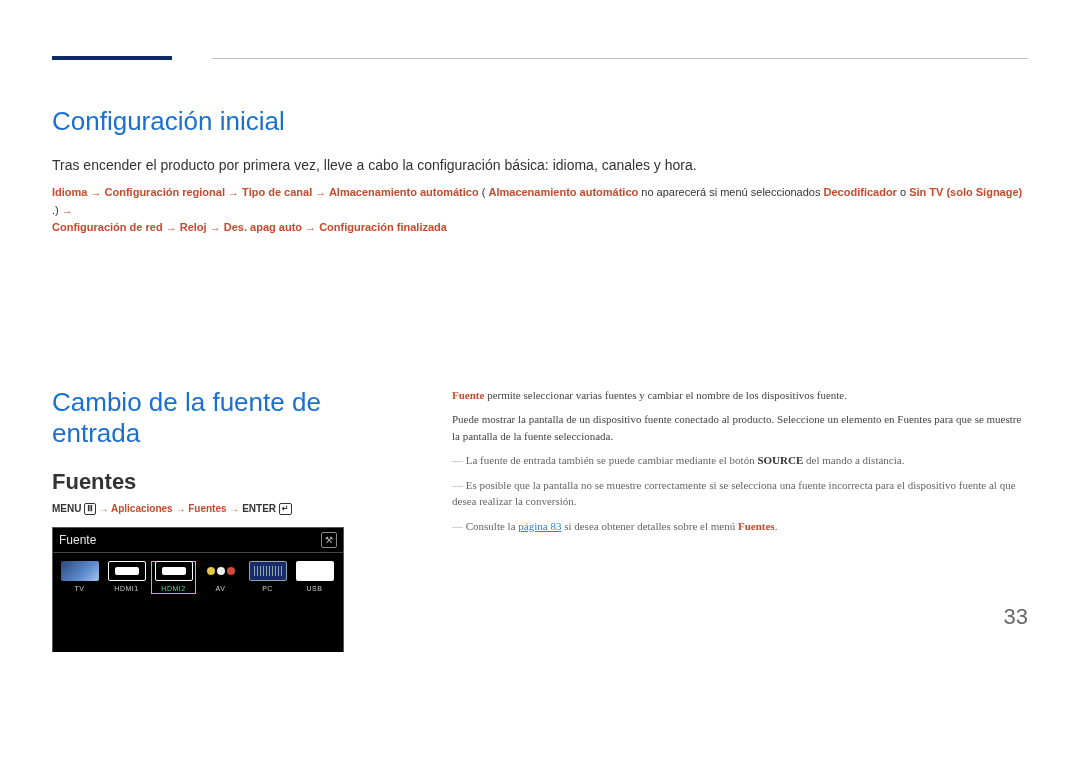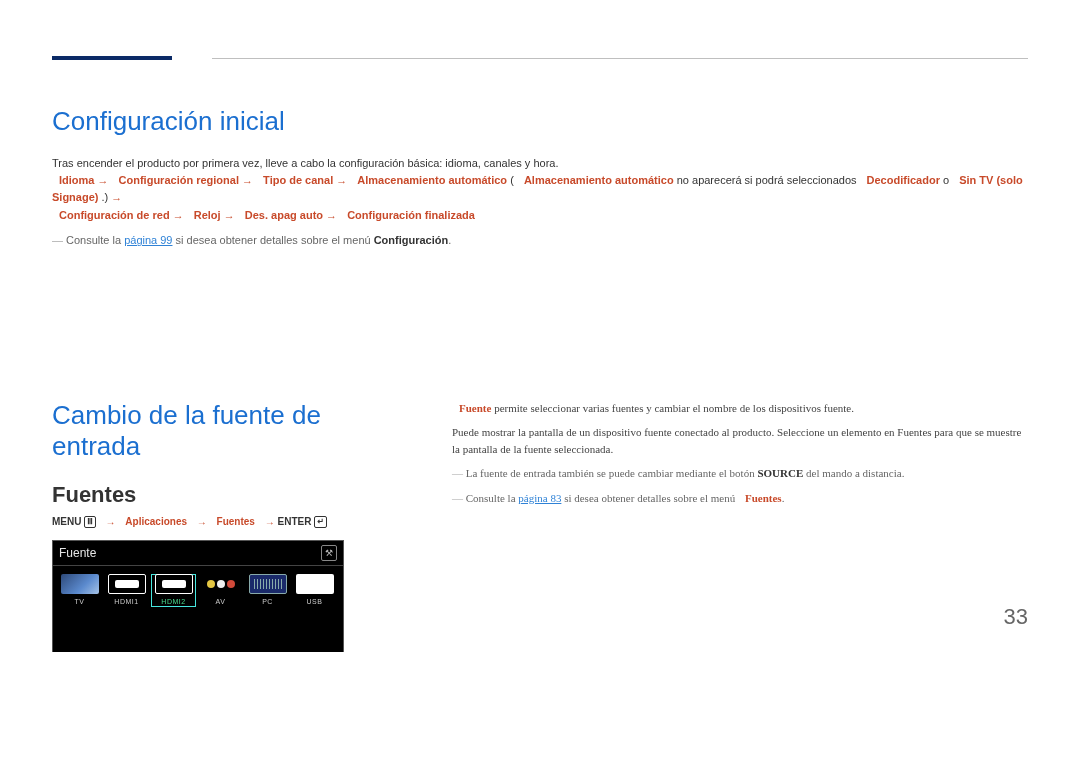--- a/index.html
+++ b/index.html
@@ -37,31 +37,31 @@
     top: 6px;
     border-top: 1px solid #bfbfbf;
   }
   h1 {
     font-size: 26px;
     font-weight: 400;
     color: #1b6fd0;
     margin: 0 0 18px 0;
   }
   .intro {
-    font-size: 11px;
+    font-size: 14px;
     color: #333;
-    margin: 0 0 0 0;
+    margin: 0 0 8px 0;
     line-height: 1.5;
   }
   .pathline {
     font-size: 11px;
     line-height: 1.6;
     margin: 0 0 8px 0;
   }
-  .b-red { color: #c84a2a; font-weight: 600; margin-left: 7px; }
+  .b-red { color: #c84a2a; font-weight: 600; }
   .n-txt { color: #333; }
   .arrow { color: #c84a2a; font-weight: 600; }
   .dashline {
     font-size: 11px;
     color: #666;
     line-height: 1.6;
     margin: 0 0 6px 0;
   }
   .dashline::before {
     content: "― ";
@@ -223,42 +223,36 @@
   <p class="pathline">
     <span class="b-red">Idioma</span>
     <span class="arrow"> → </span>
     <span class="b-red">Configuración regional</span>
     <span class="arrow"> → </span>
     <span class="b-red">Tipo de canal</span>
     <span class="arrow"> → </span>
     <span class="b-red">Almacenamiento automático</span>
     <span class="n-txt"> (</span>
     <span class="b-red">Almacenamiento automático</span>
-    <span class="n-txt"> no aparecerá si podrá seleccionados </span>
+    <span class="n-txt"> no aparecerá si menú seleccionados </span>
     <span class="b-red">Decodificador</span>
     <span class="n-txt"> o </span>
     <span class="b-red">Sin TV (solo Signage)</span>
     <span class="n-txt">.)</span>
     <span class="arrow"> → </span>
     <br>
     <span class="b-red">Configuración de red</span>
     <span class="arrow"> → </span>
     <span class="b-red">Reloj</span>
     <span class="arrow"> → </span>
     <span class="b-red">Des. apag auto</span>
     <span class="arrow"> → </span>
     <span class="b-red">Configuración finalizada</span>
   </p>
 
-  <p class="dashline">
-    <span>Consulte la </span>
-    <a href="#" class="link">página 99</a>
-    <span> si desea obtener detalles sobre el menú </span>
-    <span class="b">Configuración</span><span>.</span>
-  </p>
 
   <div class="sec2">
     <div class="col-left">
       <h1>Cambio de la fuente de entrada</h1>
       <h2>Fuentes</h2>
       <p class="menupath">
         <span>MENU </span>
         <span class="glyph-menu">Ⅲ</span>
         <span class="b-red"> → </span>
         <span class="b-red">Aplicaciones</span>
@@ -313,20 +307,21 @@
       <p>
         <span class="b-red" style="font-weight:600">Fuente</span><span> permite seleccionar varias fuentes y cambiar el nombre de los dispositivos fuente.</span>
       </p>
       <p>Puede mostrar la pantalla de un dispositivo fuente conectado al producto. Seleccione un elemento en Fuentes para que se muestre la pantalla de la fuente seleccionada.</p>
 
       <p class="dashline">
         <span>La fuente de entrada también se puede cambiar mediante el botón </span>
         <span class="b">SOURCE</span>
         <span> del mando a distancia.</span>
       </p>
+      <p class="dashline">Es posible que la pantalla no se muestre correctamente si se selecciona una fuente incorrecta para el dispositivo fuente al que desea realizar la conversión.</p>
       <p class="dashline">
         <span>Consulte la </span>
         <a href="#" class="link">página 83</a>
         <span> si desea obtener detalles sobre el menú </span>
         <span class="b-red">Fuentes</span><span>.</span>
       </p>
     </div>
   </div>
 
   <div class="pagenum">33</div>

